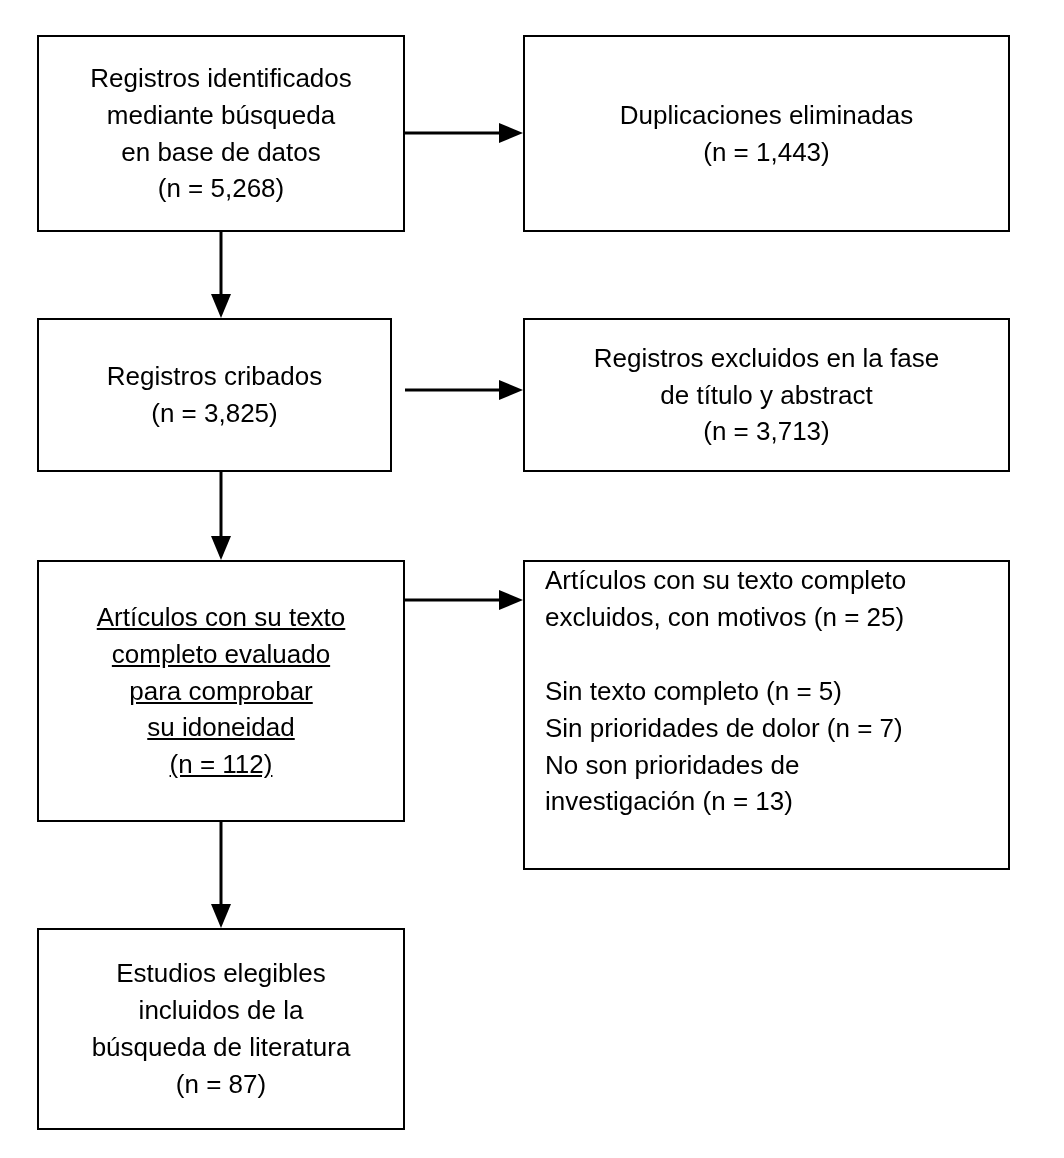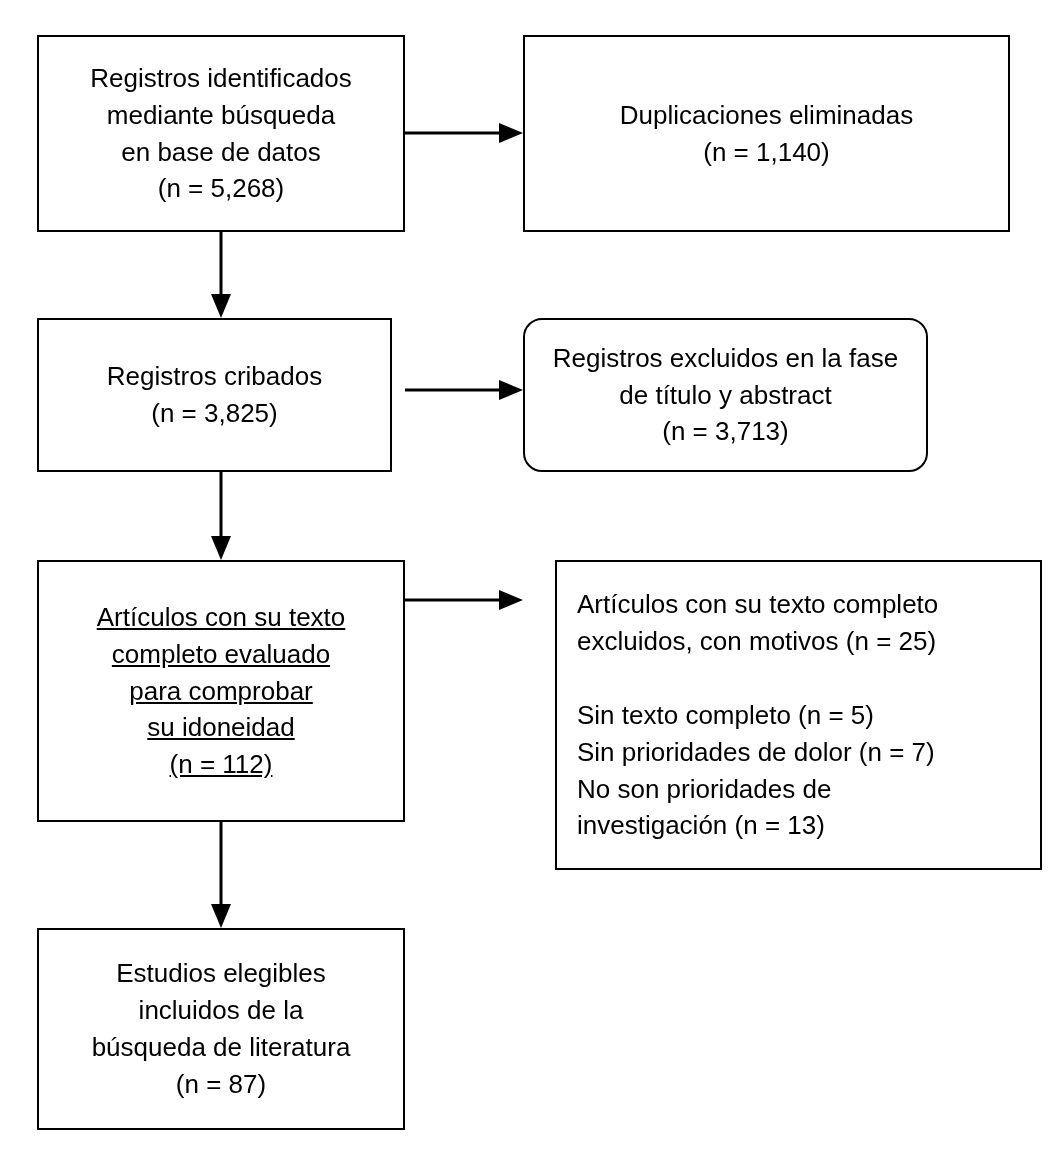--- a/index.html
+++ b/index.html
@@ -24,33 +24,32 @@
     font-size: 26px;
     line-height: 1.42;
     white-space: pre-line;
     padding: 8px 22px;
   }
 
   .box.left-align {
     text-align: left;
     align-items: flex-start;
     justify-content: flex-start;
-    padding: 24px 20px;
-    margin-left: 32px;
+    padding: 0 20px;
   }
 
   
   .b-l1 { left: 37px;  top: 35px;  width: 368px; height: 197px; }
   .b-l2 { left: 37px;  top: 318px; width: 355px; height: 154px; }
   .b-l3 { left: 37px;  top: 560px; width: 368px; height: 262px; text-decoration: underline; }
   .b-l4 { left: 37px;  top: 928px; width: 368px; height: 202px; }
 
   
   .b-r1 { left: 523px; top: 35px;  width: 487px; height: 197px; }
-  .b-r2 { left: 523px; top: 318px; width: 405px; height: 154px; border-radius: 19px; }
+  .b-r2 { left: 523px; top: 318px; width: 487px; height: 154px; }
   .b-r3 { left: 523px; top: 560px; width: 487px; height: 310px; }
 
   .arrow { position: absolute; display: block; }
 
   .a-v1 { left: 209px; top: 232px; }
   .a-v2 { left: 209px; top: 472px; }
   .a-v3 { left: 209px; top: 822px; }
 
   .a-h1 { left: 405px; top: 121px; }
   .a-h2 { left: 405px; top: 378px; }
@@ -77,21 +76,21 @@
 para comprobar
 su idoneidad
 (n = 112)</div>
 
   <div class="box b-l4">Estudios elegibles
 incluidos de la
 búsqueda de literatura
 (n = 87)</div>
 
   <div class="box b-r1">Duplicaciones eliminadas
-(n = 1,140)</div>
+(n = 1,443)</div>
 
   <div class="box b-r2">Registros excluidos en la fase
 de título y abstract
 (n = 3,713)</div>
 
   <div class="box b-r3 left-align">Artículos con su texto completo
 excluidos, con motivos (n = 25)
 
 Sin texto completo (n = 5)
 Sin prioridades de dolor (n = 7)

